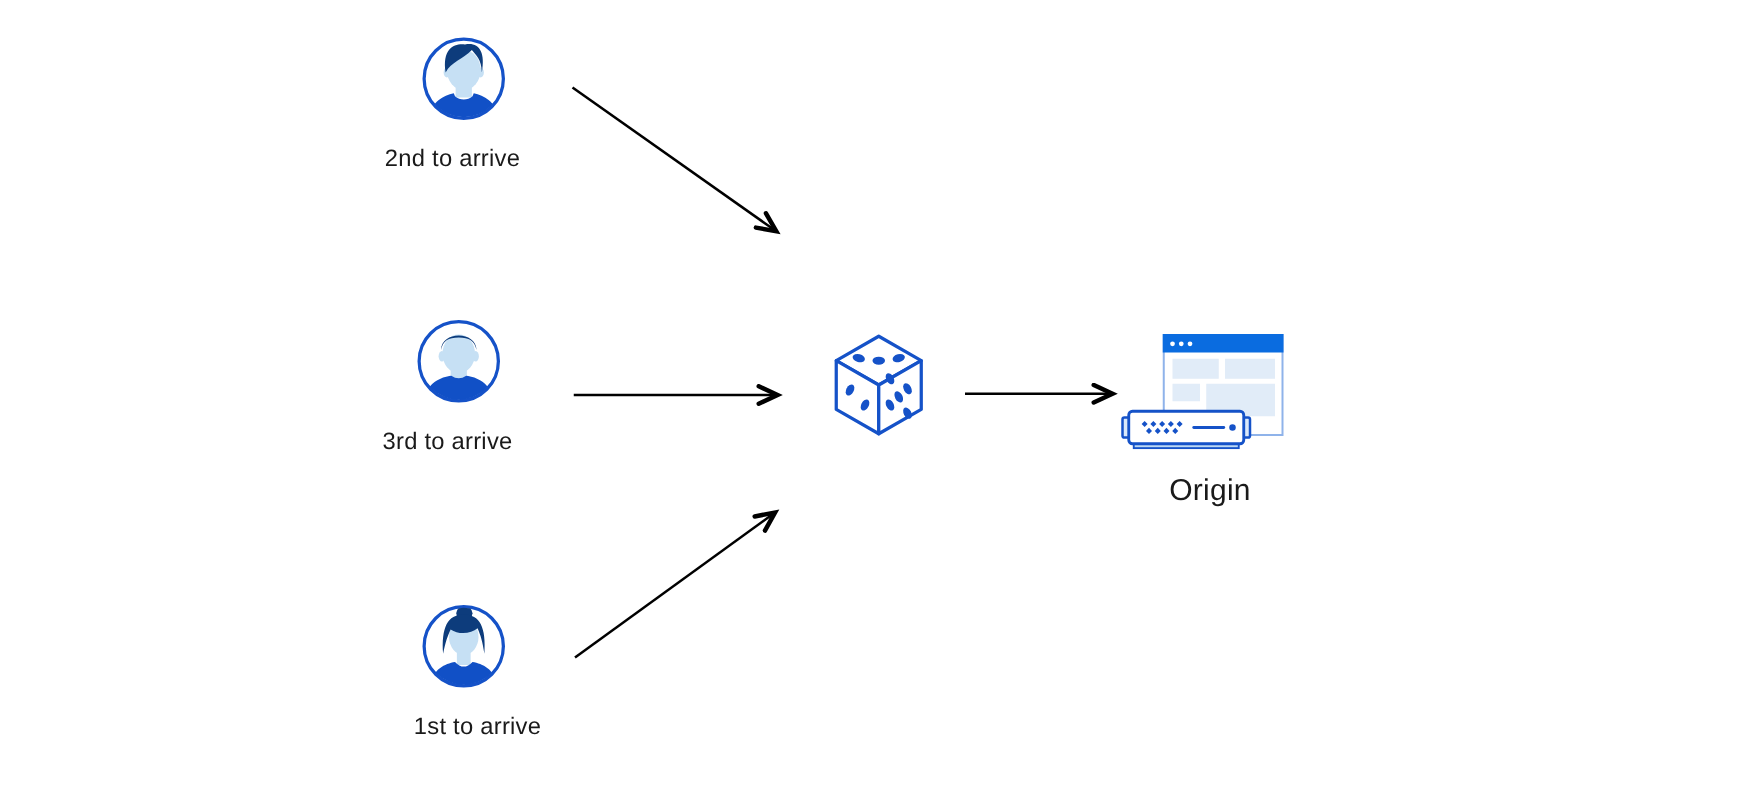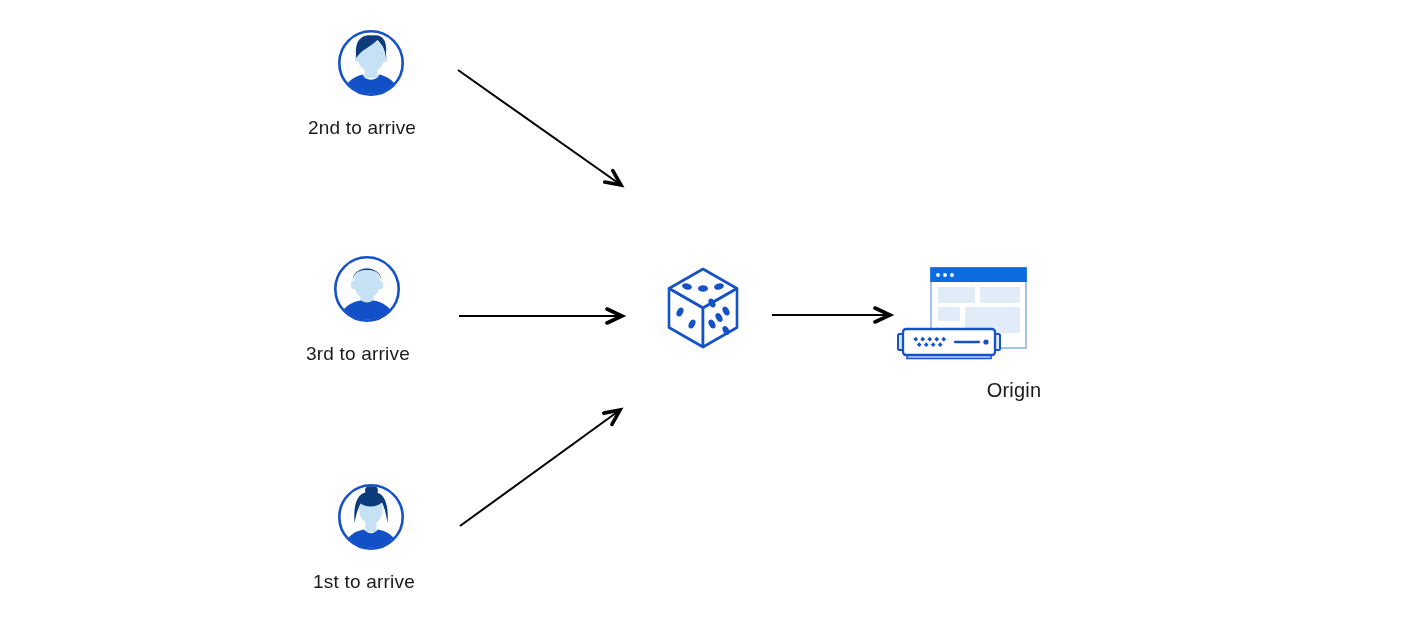--- a/index.html
+++ b/index.html
@@ -5,21 +5,21 @@
   html,body{margin:0;padding:0;background:#fff;}
   #stage{
     position:relative;width:1405px;height:633px;background:#ffffff;
     font-family:"Liberation Sans",sans-serif;overflow:hidden;
   }
   .abs{position:absolute;}
   .node-label{
     position:absolute;transform:translateX(-50%);
     font-size:19px;color:#1a1a1a;white-space:nowrap;letter-spacing:.2px;
   }
-  .origin-label{font-size:20px;margin-left:46px;}
+  .origin-label{font-size:24px;}
   svg{display:block;}
 </style>
 </head>
 <body>
 
 <div id="stage">
 
   <svg class="abs" style="left:0;top:0;" width="1405" height="633" viewBox="0 0 1405 633">
     <defs>
       <marker id="ah" markerWidth="14" markerHeight="14" refX="8.5" refY="4.5" orient="auto">
@@ -82,21 +82,21 @@
       <circle cx="35" cy="35" r="31.7" fill="#ffffff" stroke="#1552c8" stroke-width="2.6"></circle>
       <g clip-path="url(#c3)">
         <rect x="29.5" y="38" width="11" height="12" fill="#c6e0f4"></rect>
         <path d="M7,70 C9,54 19,49 28,47.5 Q35,55 42,47.5 C51,49 61,54 63,70 Z" fill="#1150c6"></path>
         <ellipse cx="35.5" cy="8.5" rx="6.5" ry="5.5" fill="#0d3c7c"></ellipse>
         <ellipse cx="35" cy="27.5" rx="11.8" ry="14.5" fill="#c6e0f4"></ellipse>
         <path d="M35,9.5 C22,9.5 17,20 18.5,41 C20.5,31 22,27 24.5,21.5 C31,26 41,25 46,20.5 C48.5,26 50,31 51.5,41 C53,20 48,9.5 35,9.5 Z" fill="#0d3c7c"></path>
       </g>
     </svg>
   </div>
-  <div class="node-label" style="left:364px;top:571px;">1st to arrive</div>
+  <div class="node-label" style="left:382px;top:571px;">1st to arrive</div>
 
   <div class="abs" style="left:666px;top:266px;">
     <svg width="74" height="84" viewBox="0 0 74 84">
       <g fill="#ffffff" stroke="#1552c8" stroke-width="2.6" stroke-linejoin="round">
         <path d="M37,3 L71,22.5 L37,42 L3,22.5 Z"></path>
         <path d="M3,22.5 L37,42 L37,81 L3,61.5 Z"></path>
         <path d="M71,22.5 L37,42 L37,81 L71,61.5 Z"></path>
       </g>
       <g fill="#1552c8">
         <ellipse cx="21" cy="20.5" rx="5" ry="3.2" transform="rotate(14 21 20.5)"></ellipse>

